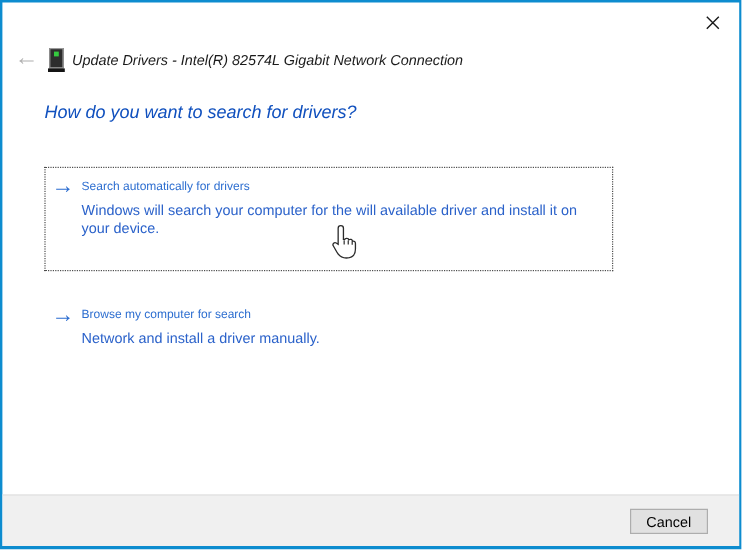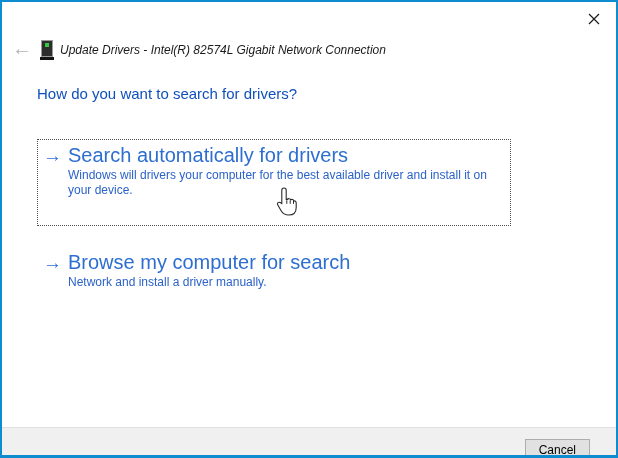--- a/index.html
+++ b/index.html
@@ -40,51 +40,52 @@
   .dialog-title {
     position:absolute; left:58px; top:41px;
     font-size:12px; color:#1b1b1b; white-space:nowrap;font-style:italic;
   }
   
   .content { position:absolute; left:35px; top:82px; right:40px; }
   .heading {
     margin:0; font-weight:normal;
     font-size:15px; line-height:19px;
     color:var(--heading, #1050be);
+    font-style:italic;
   }
   .option {
     display:flex;
     width:474px;
     margin-top:36px;
     min-height:87px;
     padding:6px 8px 10px 5px;
     border:1px dotted transparent;
     cursor:pointer;
   }
   .option.focused { border-color:#4d4d4d; }
   .option + .option { margin-top:20px; min-height:0; }
   .opt-arrow {
     width:25px; flex:0 0 25px;
     font-size:19px; line-height:20px;
     color:var(--link-title, #2d6ed0);
   }
   .opt-title {
-    font-size:20px; line-height:19px;
+    font-size:10px; line-height:19px;
     color:var(--link-title, #2d6ed0);
   }
   .opt-desc {
     margin-top:3px;
     font-size:12px; line-height:15px;
     max-width:448px;
     color:var(--link-desc, #2b62ca);
   }
   
   .footer {
     position:absolute; left:0; right:0; bottom:0;
-    height:28px;
+    height:43px;
     background:var(--footer-bg, #f0f0f0);
     border-top:1px solid #dfdfdf;
   }
   .cancel-btn {
     position:absolute; top:11px; right:26px;
     min-width:58px; height:21px;
     padding:0 13px;
     font-family:"Liberation Sans", sans-serif;
     font-size:12px; color:#000;
     background:var(--button-bg, #e1e1e1);
@@ -118,21 +119,21 @@
 
   <span class="dialog-title">Update Drivers - Intel(R) 82574L Gigabit Network Connection</span>
 
   <div class="content">
     <h1 class="heading">How do you want to search for drivers?</h1>
 
     <div class="option focused">
       <span class="opt-arrow">→</span>
       <span class="opt-text">
         <div class="opt-title">Search automatically for drivers</div>
-        <div class="opt-desc">Windows will drivers your computer for the best available driver and install it on your device.</div>
+        <div class="opt-desc">Windows will search your computer for the will available driver and install it on your device.</div>
       </span>
     </div>
 
     <div class="option">
       <span class="opt-arrow">→</span>
       <span class="opt-text">
         <div class="opt-title">Browse my computer for search</div>
         <div class="opt-desc">Network and install a driver manually.</div>
       </span>
     </div>

